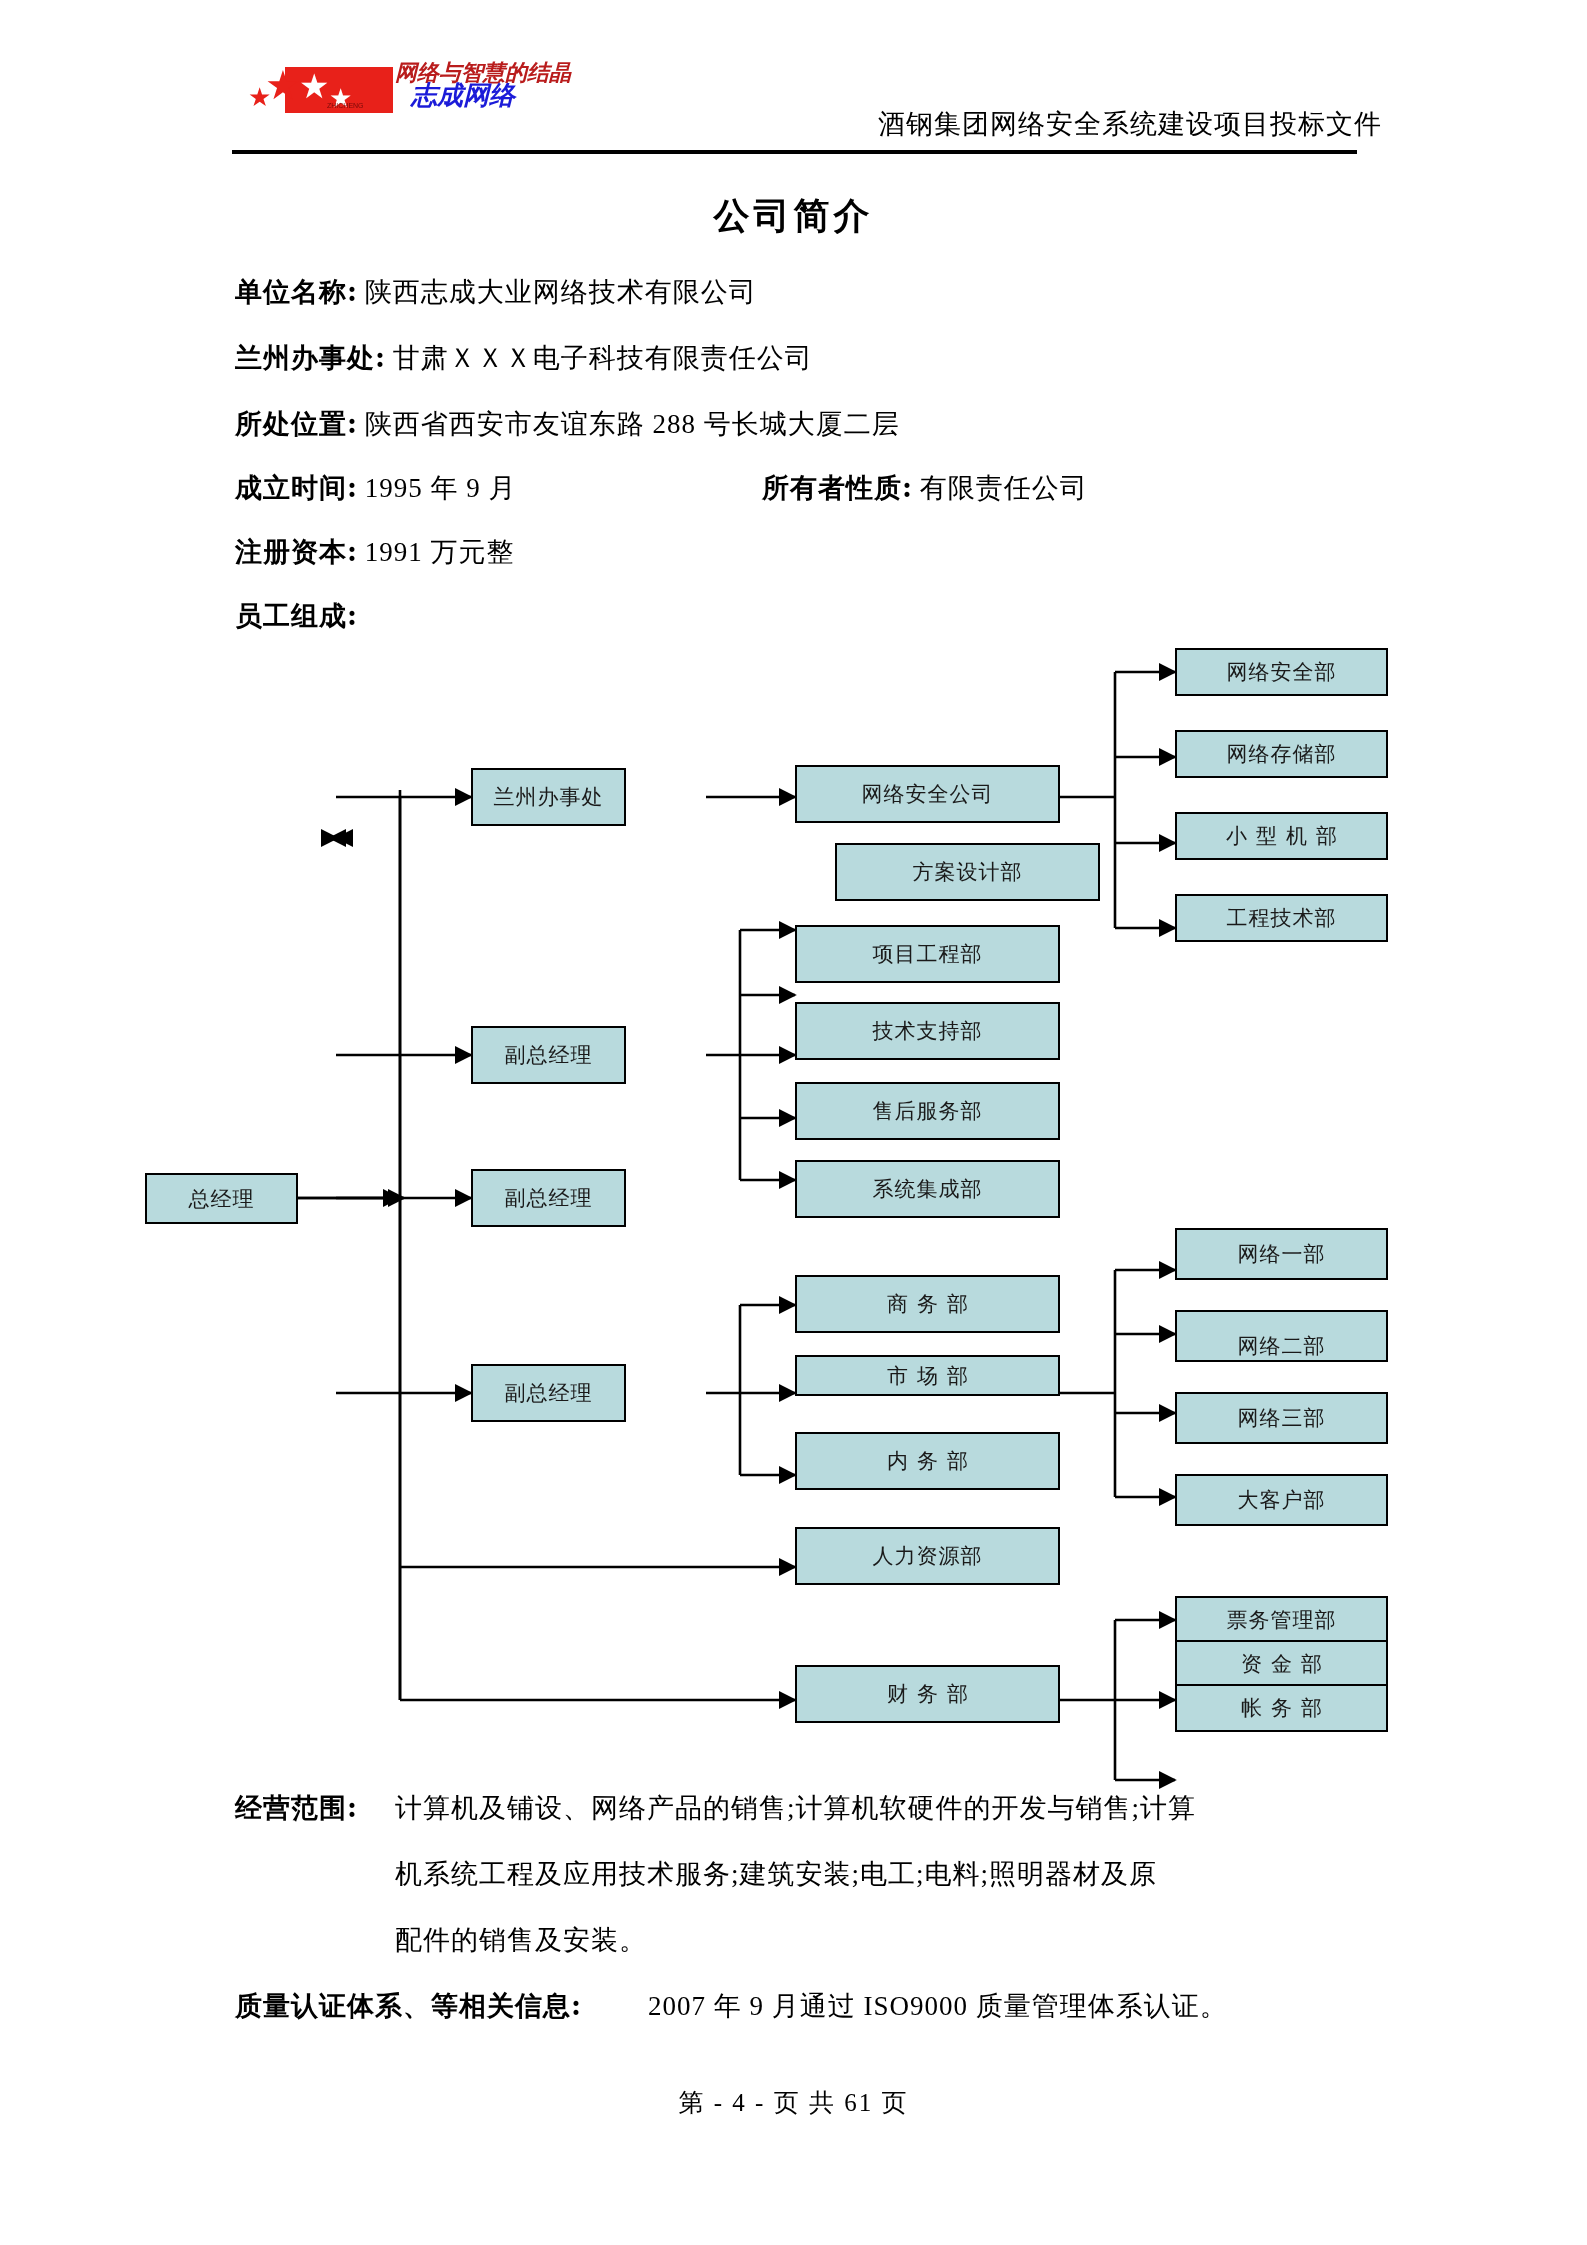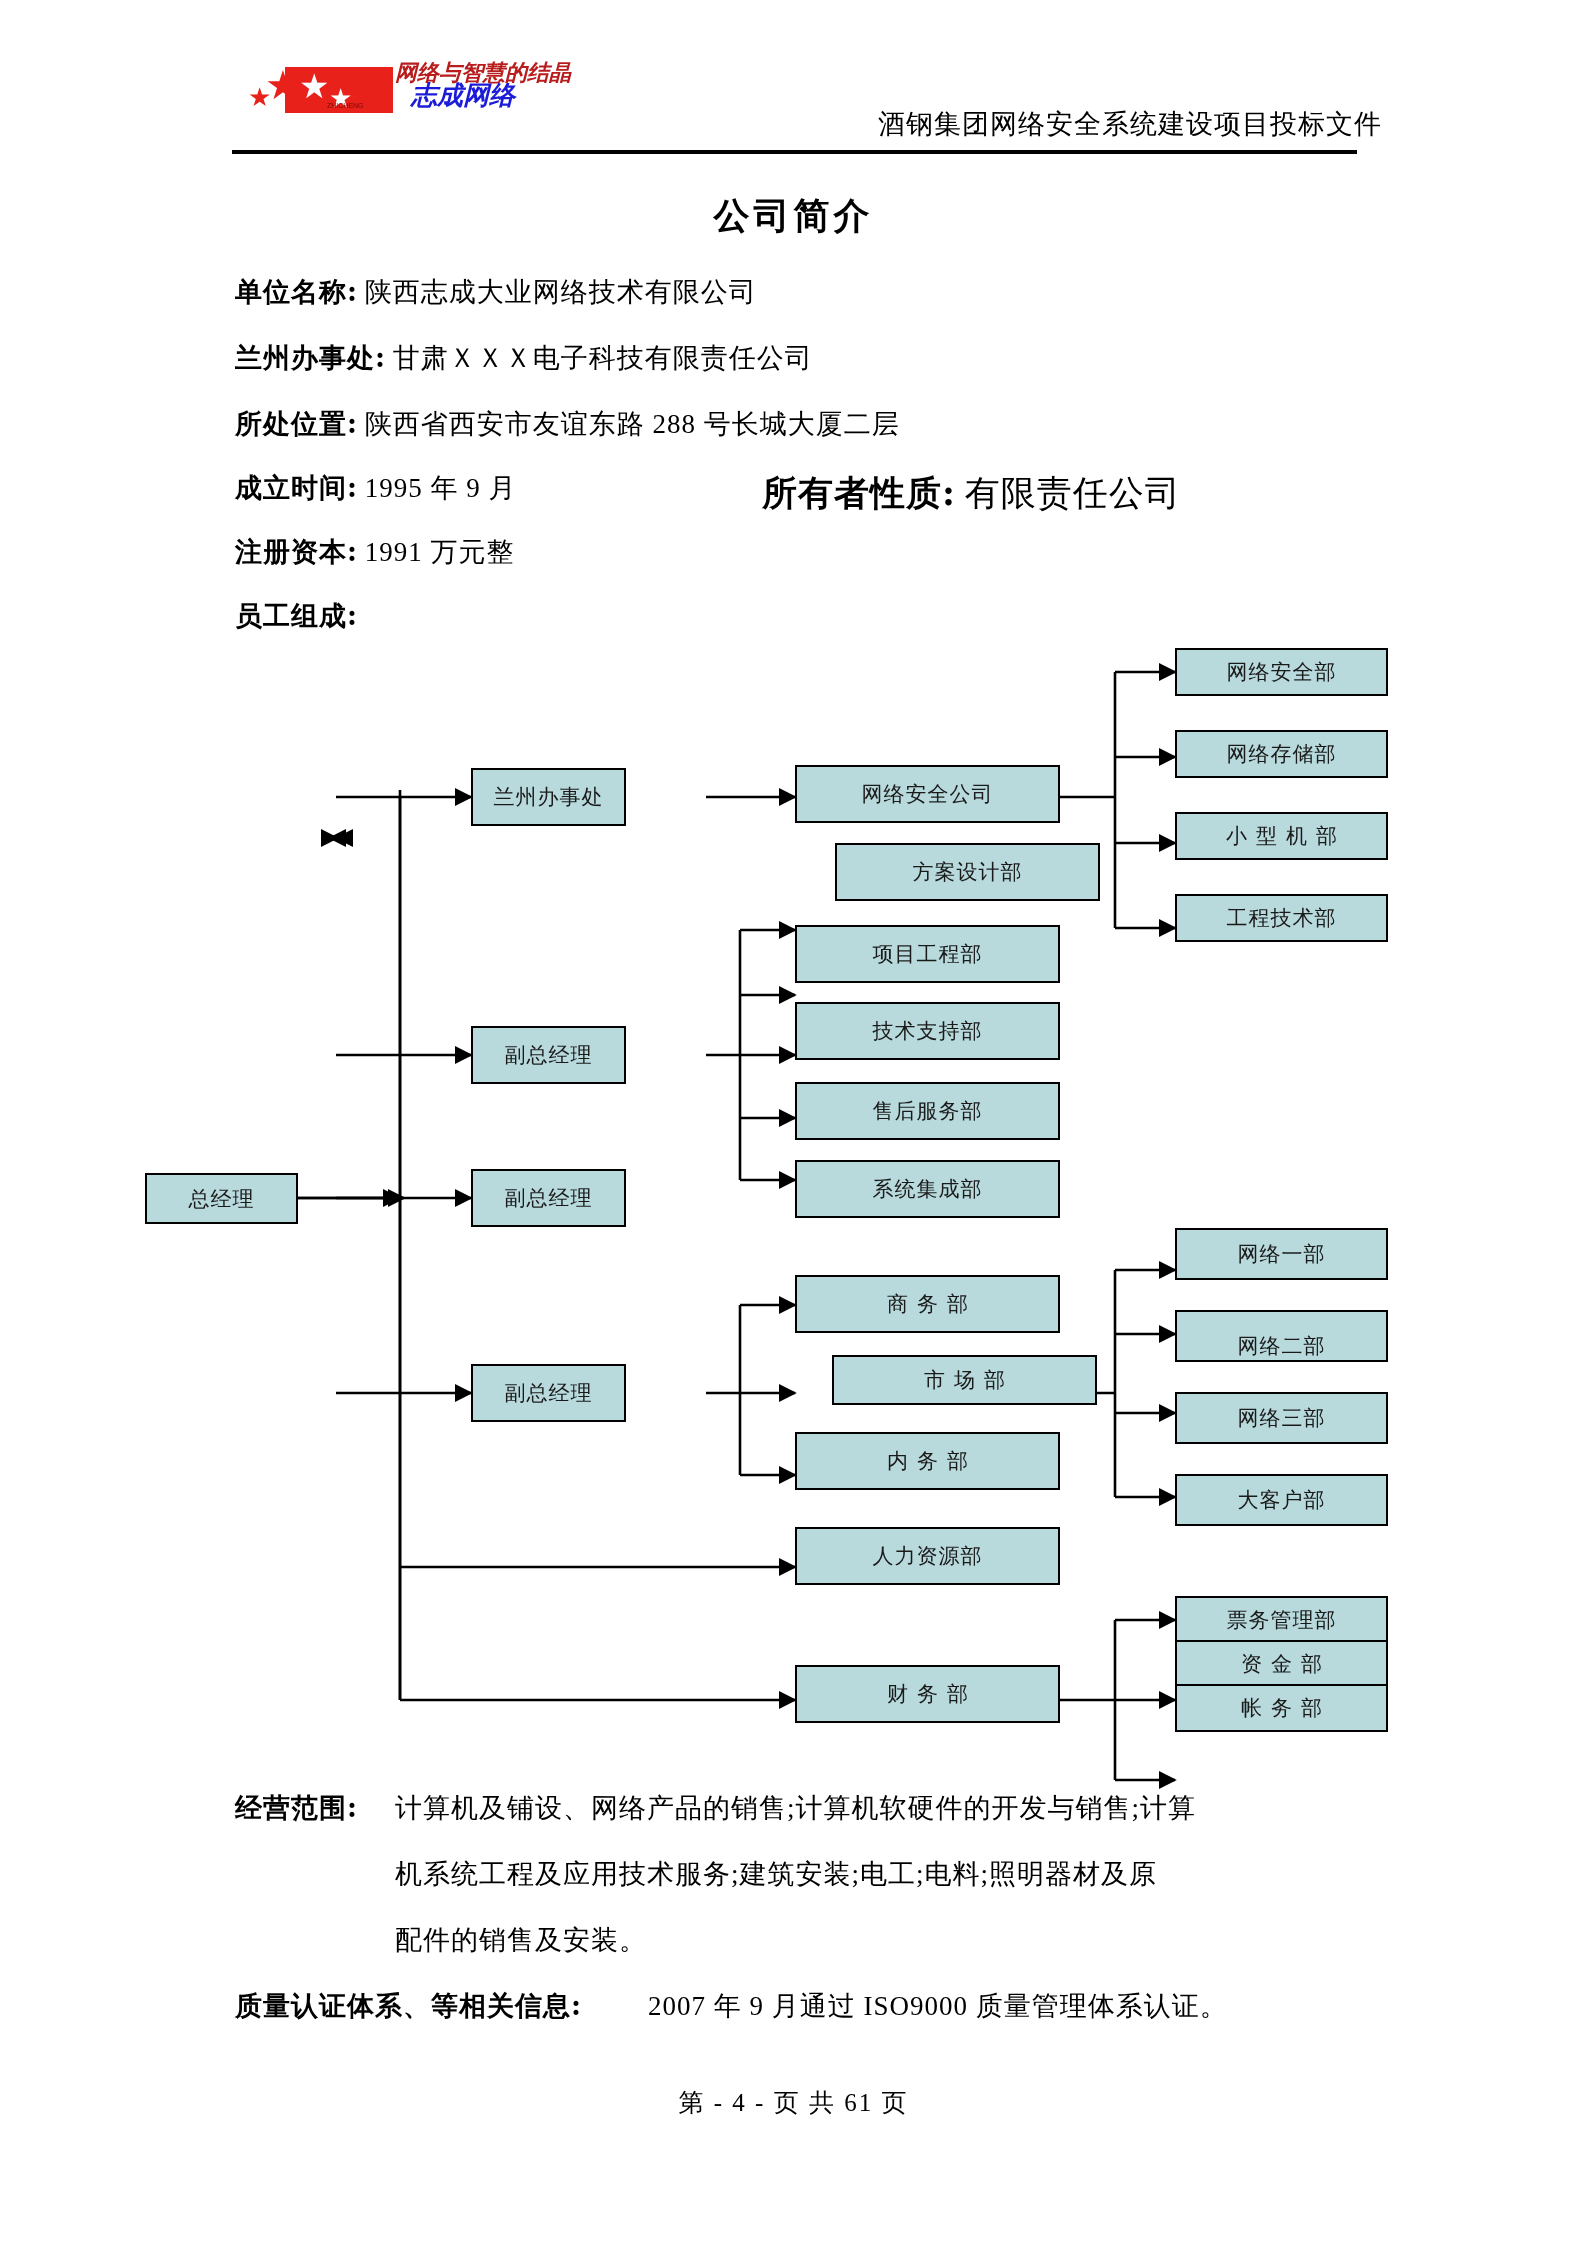--- a/index.html
+++ b/index.html
@@ -130,21 +130,21 @@
   #info-1 { top: 340px; }
   #info-2 { top: 406px; }
   #info-3 { top: 470px; }
   #info-4 { top: 534px; }
   #info-5 { top: 598px; }
   #info-3b {
     position: absolute;
     left: 762px;
     top: 470px;
     white-space: nowrap;
-    font-size: 35px;
+    font-size: 27px;
     text-align: right;
   }
 
   
   #org-chart {
     position: absolute;
     left: 0;
     top: 0;
     width: 1587px;
     height: 2245px;
@@ -351,21 +351,21 @@
 </div>
 <div class="node" style="left:795px; top:1082px; width:265px; height:58px;">
   <span>售后服务部</span>
 </div>
 <div class="node" style="left:795px; top:1160px; width:265px; height:58px;">
   <span>系统集成部</span>
 </div>
 <div class="node spaced" style="left:795px; top:1275px; width:265px; height:58px;">
   <span>商务部</span>
 </div>
-<div class="node spaced" style="left:795px; top:1355px; width:265px; height:50px;margin-left:37px;">
+<div class="node spaced" style="left:795px; top:1355px; width:265px; height:41px;">
   <span>市场部</span>
 </div>
 <div class="node spaced" style="left:795px; top:1432px; width:265px; height:58px;">
   <span>内务部</span>
 </div>
 <div class="node" style="left:795px; top:1527px; width:265px; height:58px;">
   <span>人力资源部</span>
 </div>
 <div class="node spaced" style="left:795px; top:1665px; width:265px; height:58px;">
   <span>财务部</span>

